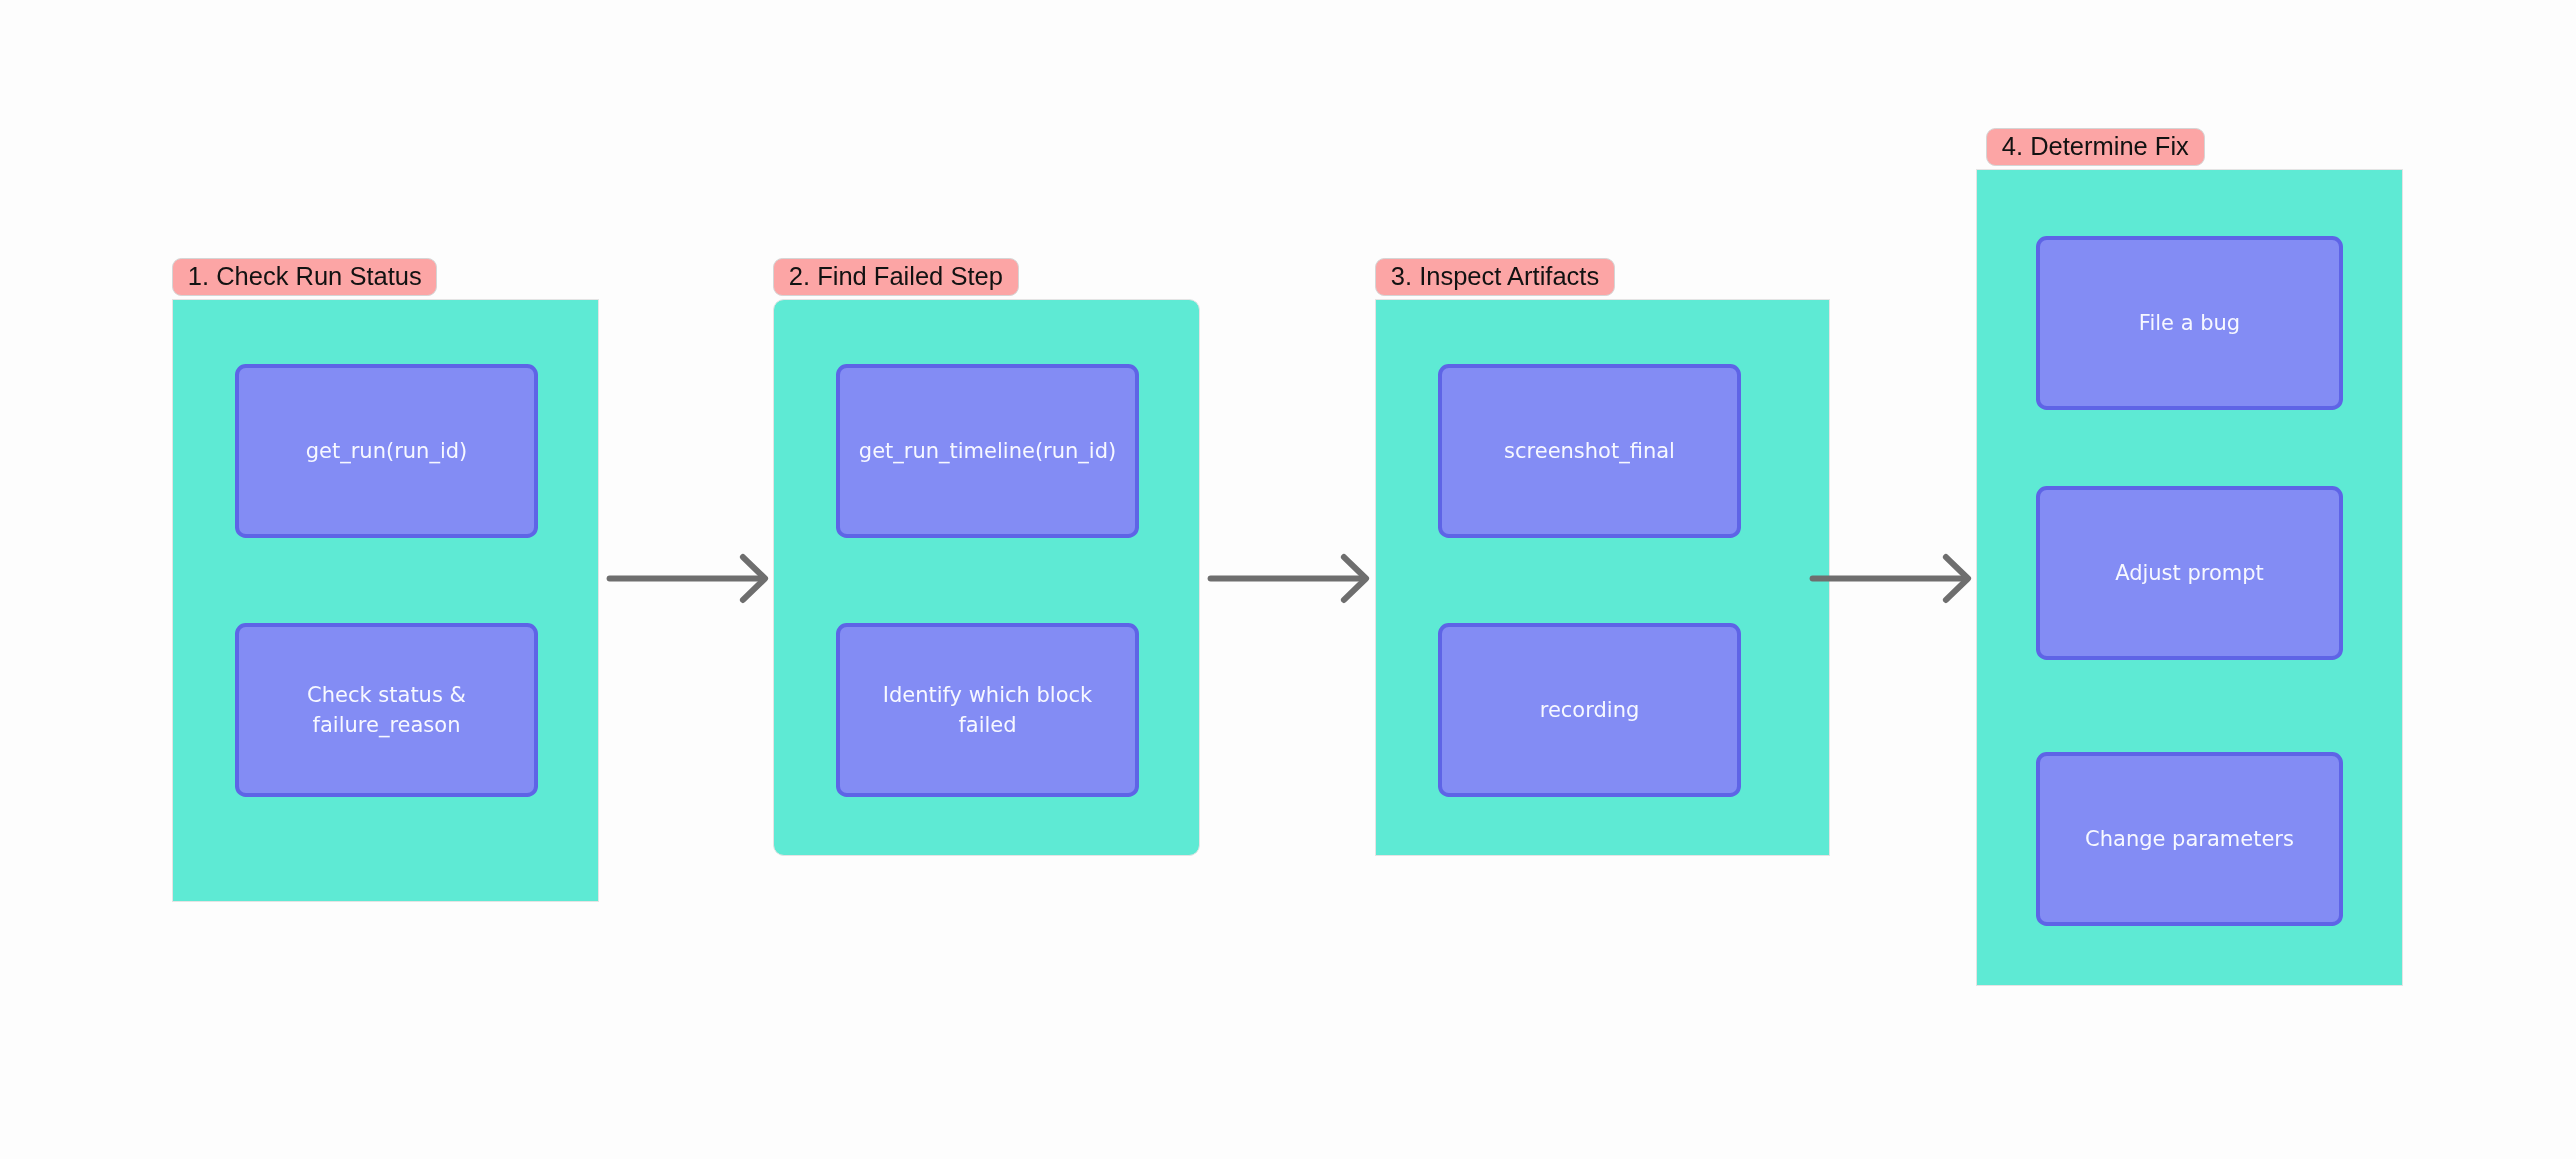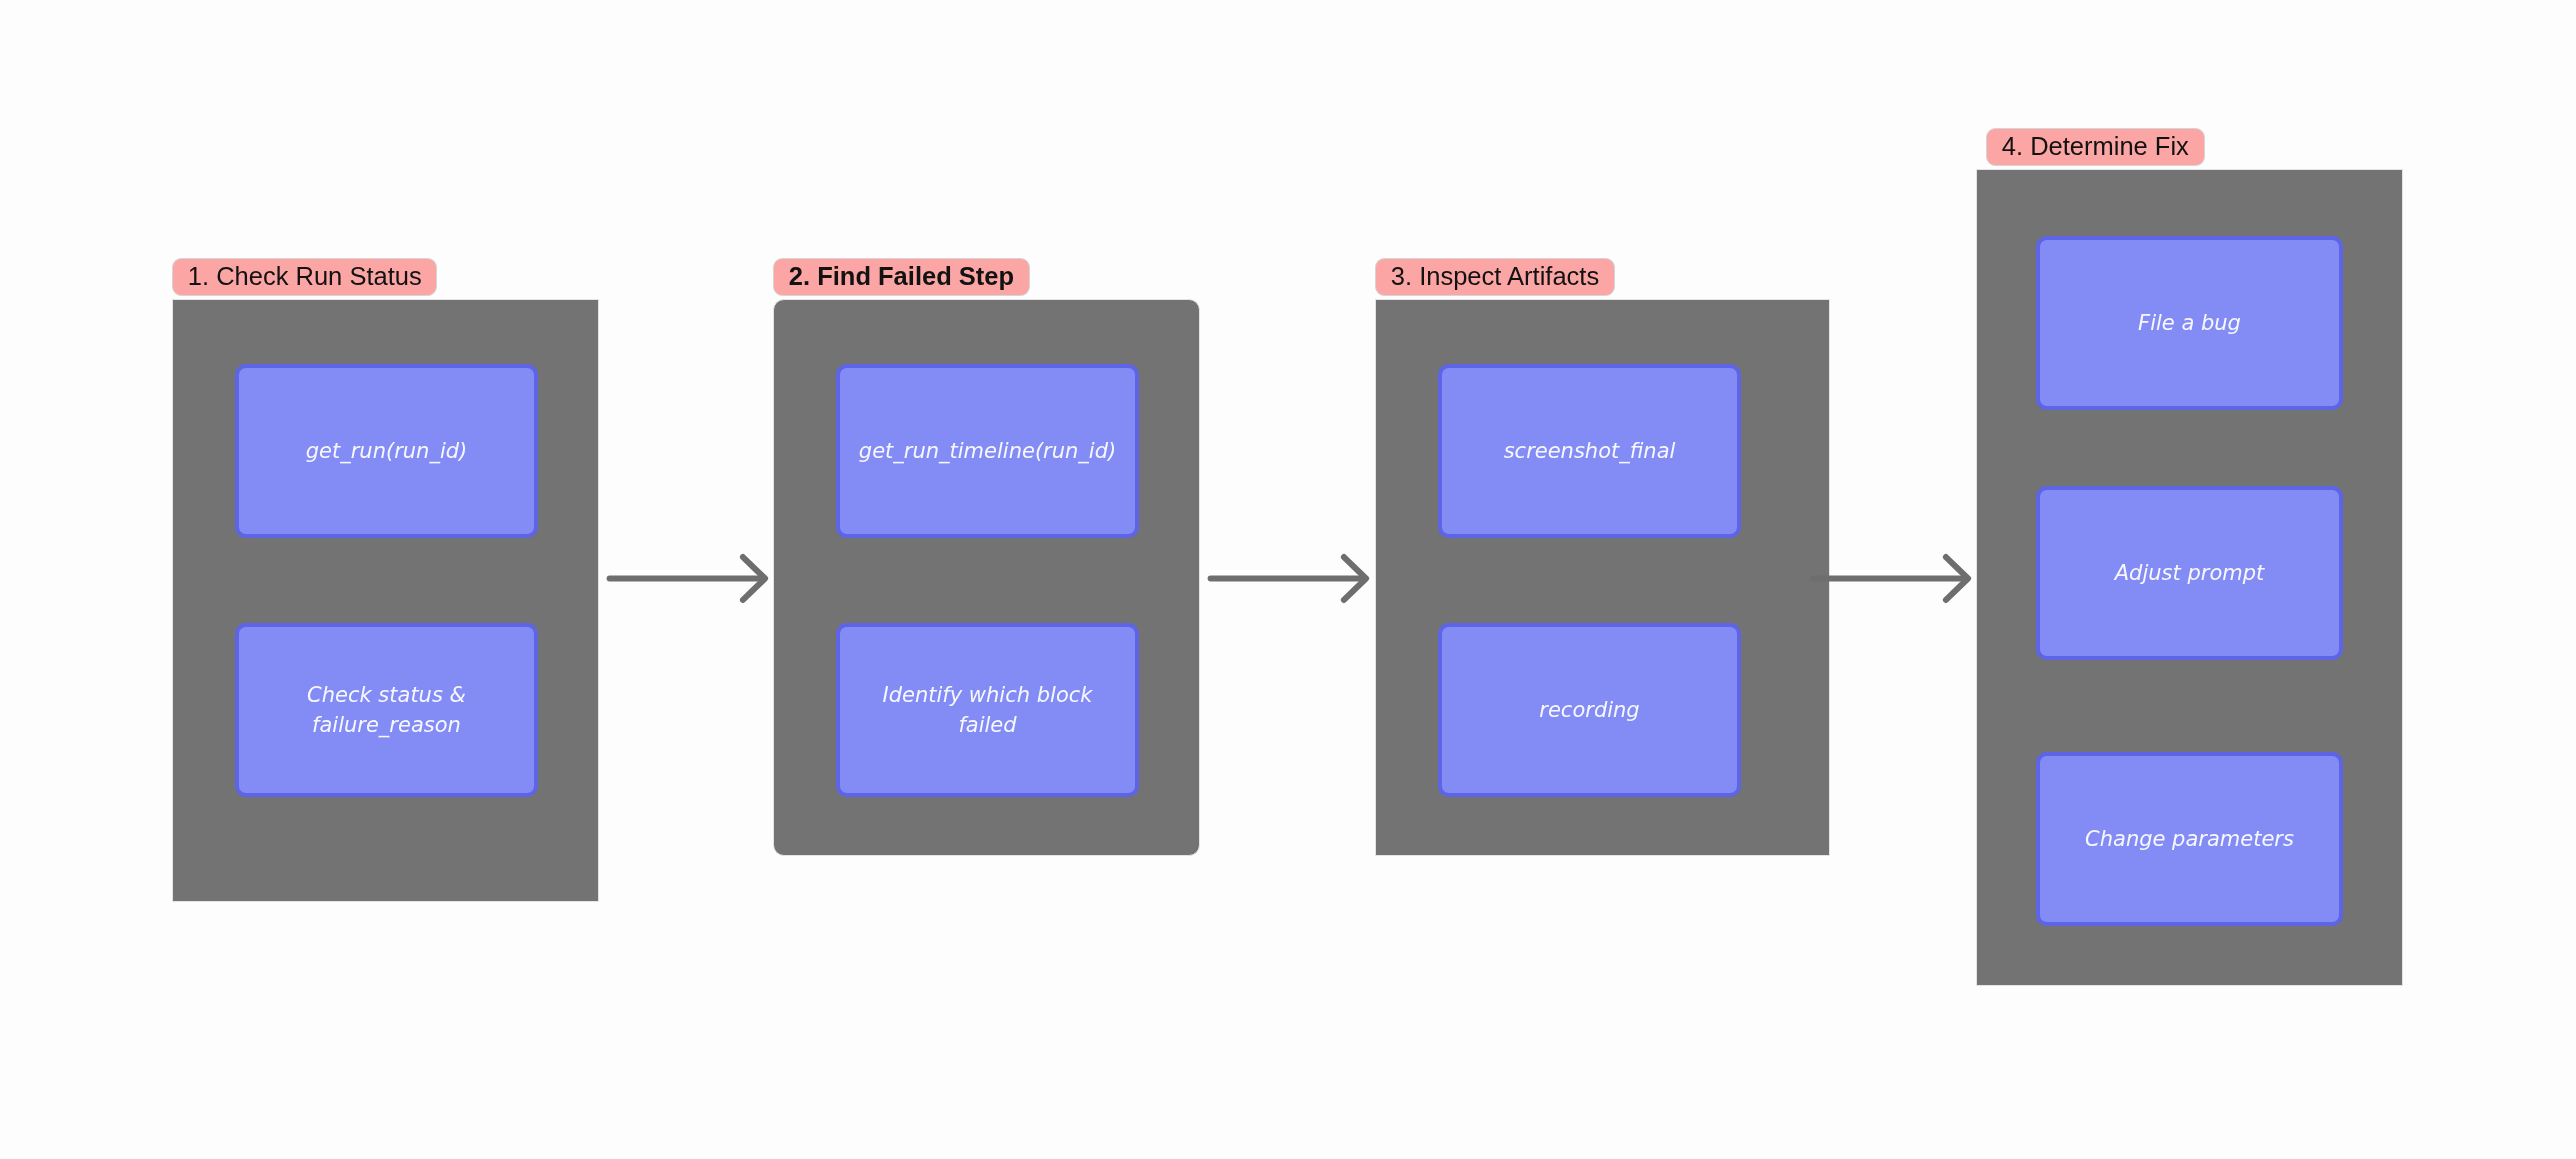--- a/index.html
+++ b/index.html
@@ -24,25 +24,24 @@
     font-weight: 500;
     color: #121212;
     line-height: 1.15;
     white-space: nowrap;
     z-index: 3;
   }
 
   
   .panel {
     position: absolute;
-    background: #737373;
+    background: #5eead4;
     border: 1.3px solid #e4e4e4;
     box-sizing: border-box;
     z-index: 1;
-    font-style: italic;
   }
 
   
   .node {
     position: absolute;
     box-sizing: border-box;
     width: 303px; height: 174px;
     left: 62px;
     background: #838cf4;
     border: 4.7px solid #5e64e6;
@@ -54,21 +53,21 @@
     display: flex;
     align-items: center;
     justify-content: center;
     text-align: center;
     padding: 0 22px;
   }
 
   
   .g1 .chip { left: 172px; top: 258px; }
   .g1 .panel { left: 172px; top: 299px; width: 427px; height: 603px; }
-  .g2 .chip { left: 773px; top: 258px; font-weight: bold; }
+  .g2 .chip { left: 773px; top: 258px; }
   .g2 .panel { left: 773px; top: 299px; width: 427px; height: 557px; border-radius: 11px; }
   .g3 .chip { left: 1375px; top: 258px; }
   .g3 .panel { left: 1375px; top: 299px; width: 455px; height: 557px; }
   .pair .node.n1 { top: 64px; }
   .pair .node.n2 { top: 323px; }
 
   
   .g4 .chip { left: 1986px; top: 128px; }
   .g4 .panel { left: 1976px; top: 169px; width: 427px; height: 817px; }
   .g4 .node { left: 59px; width: 307px; }

